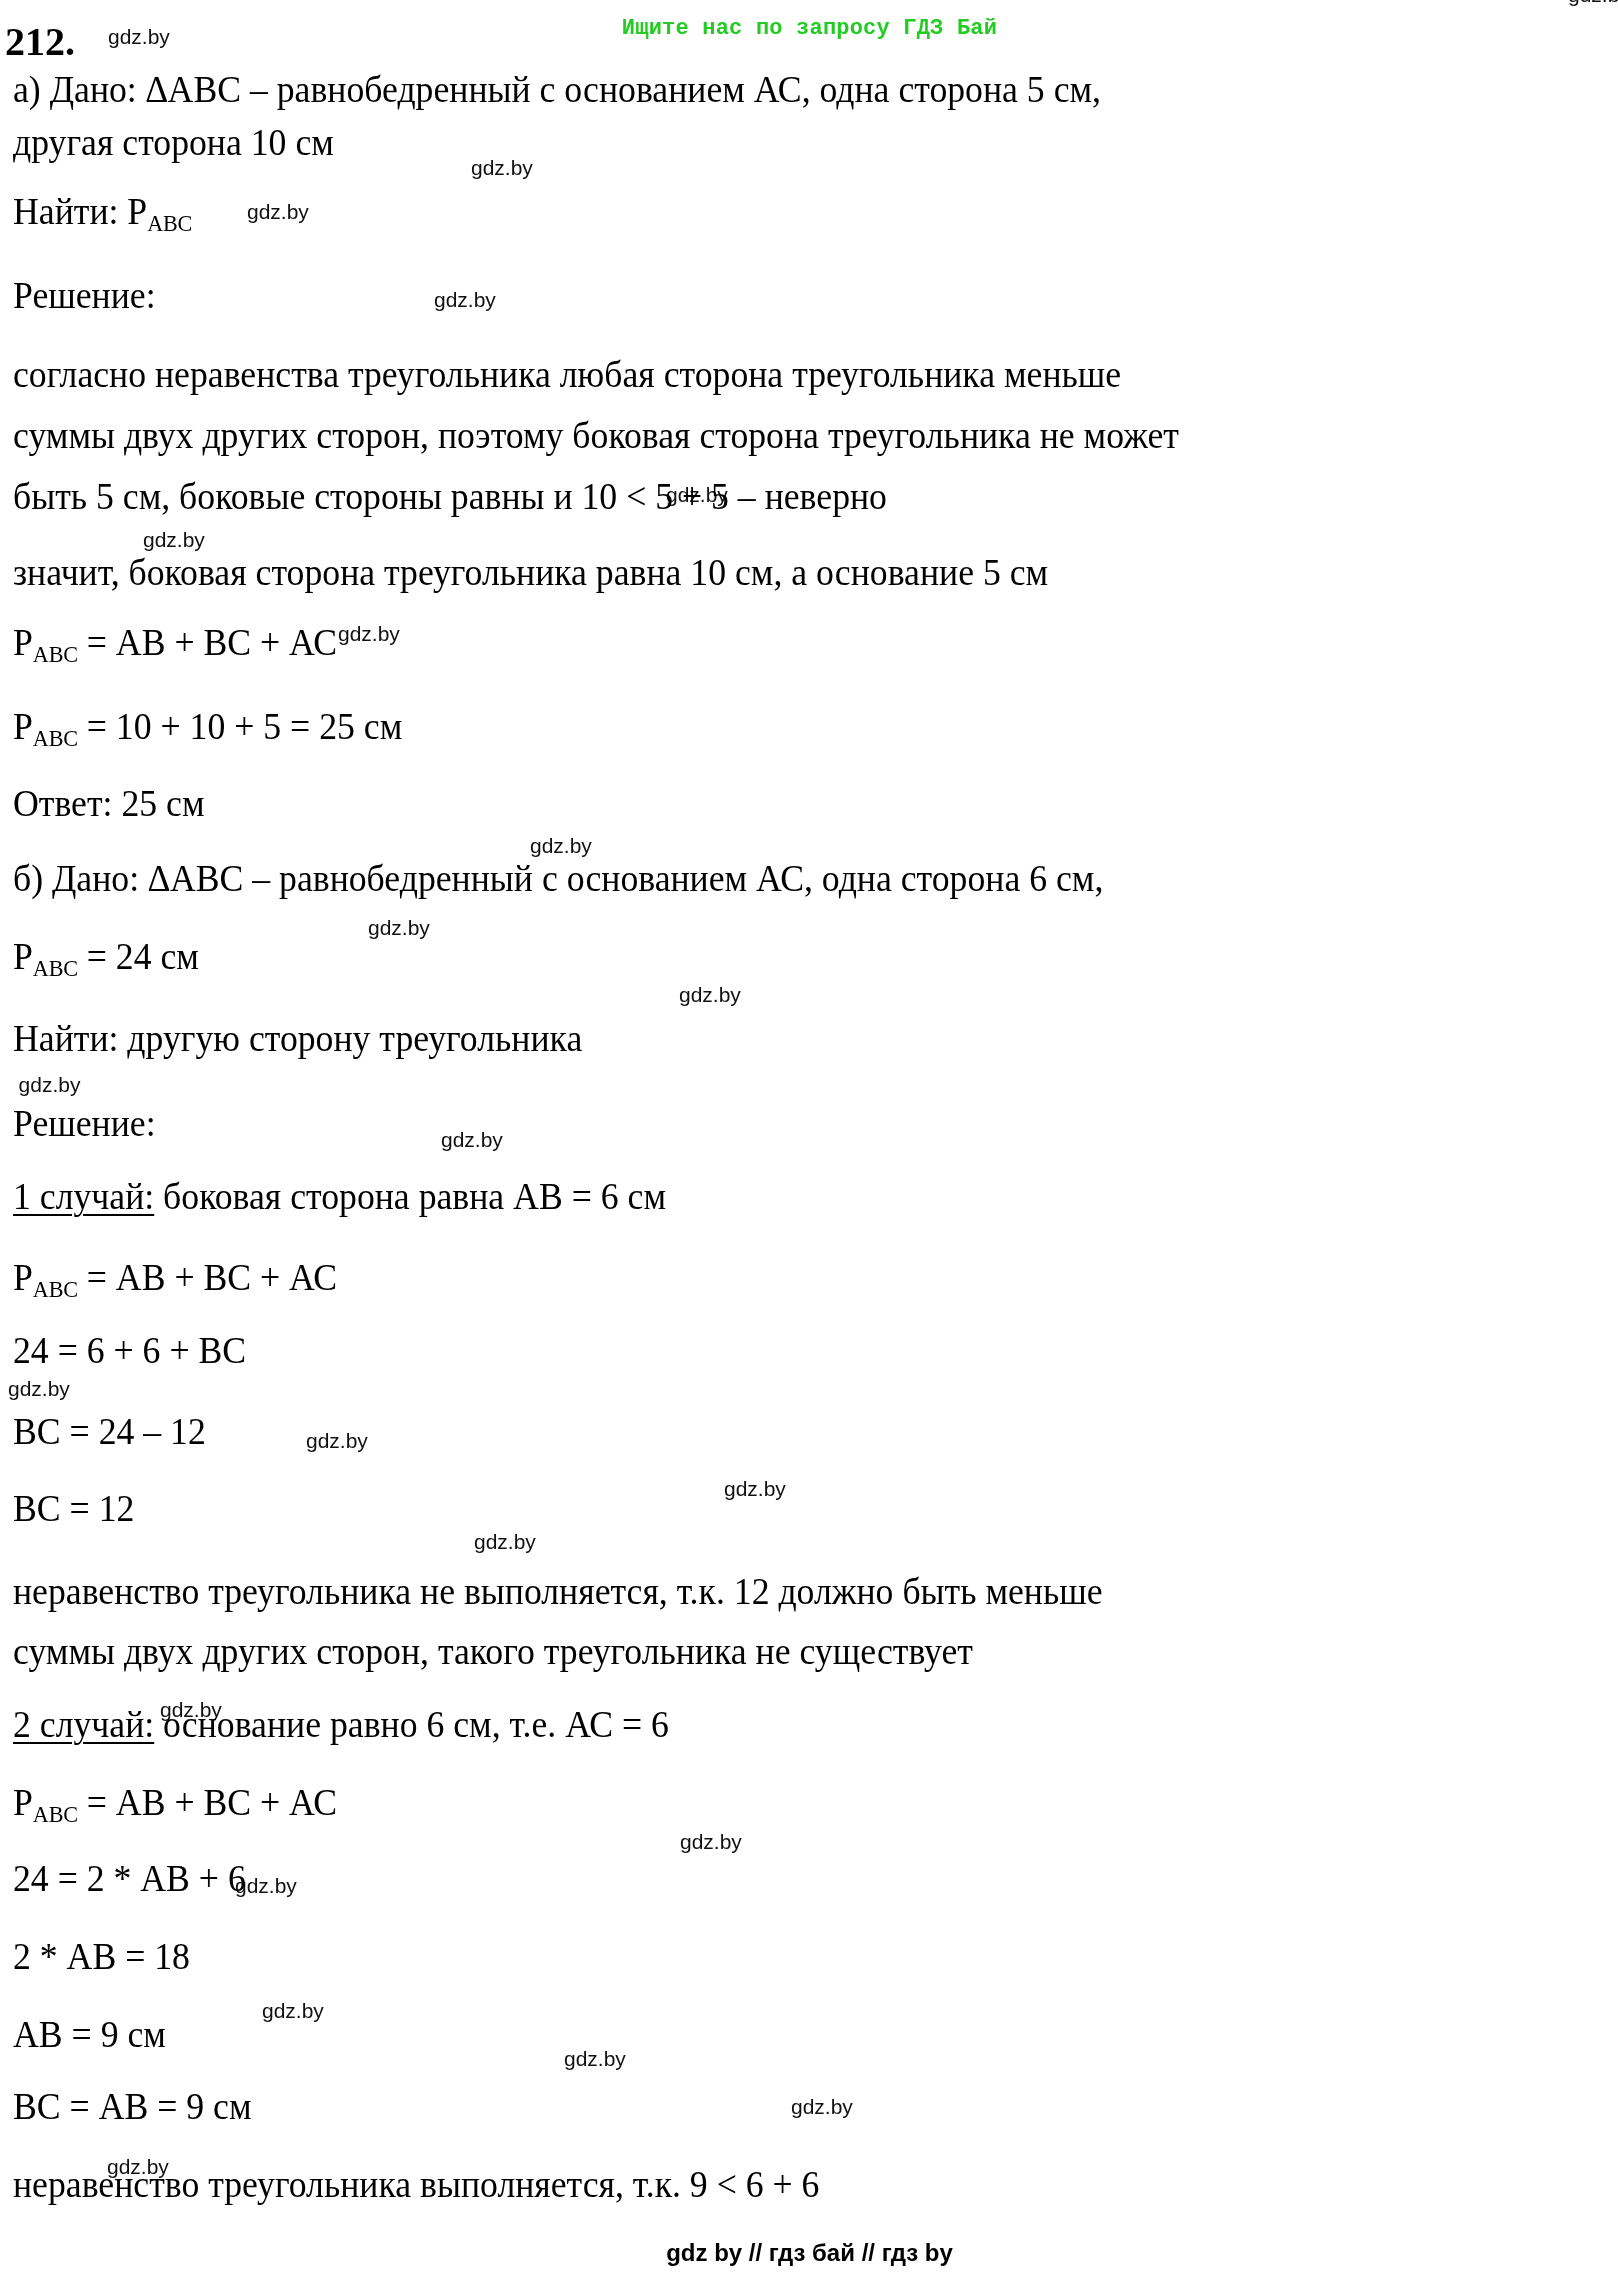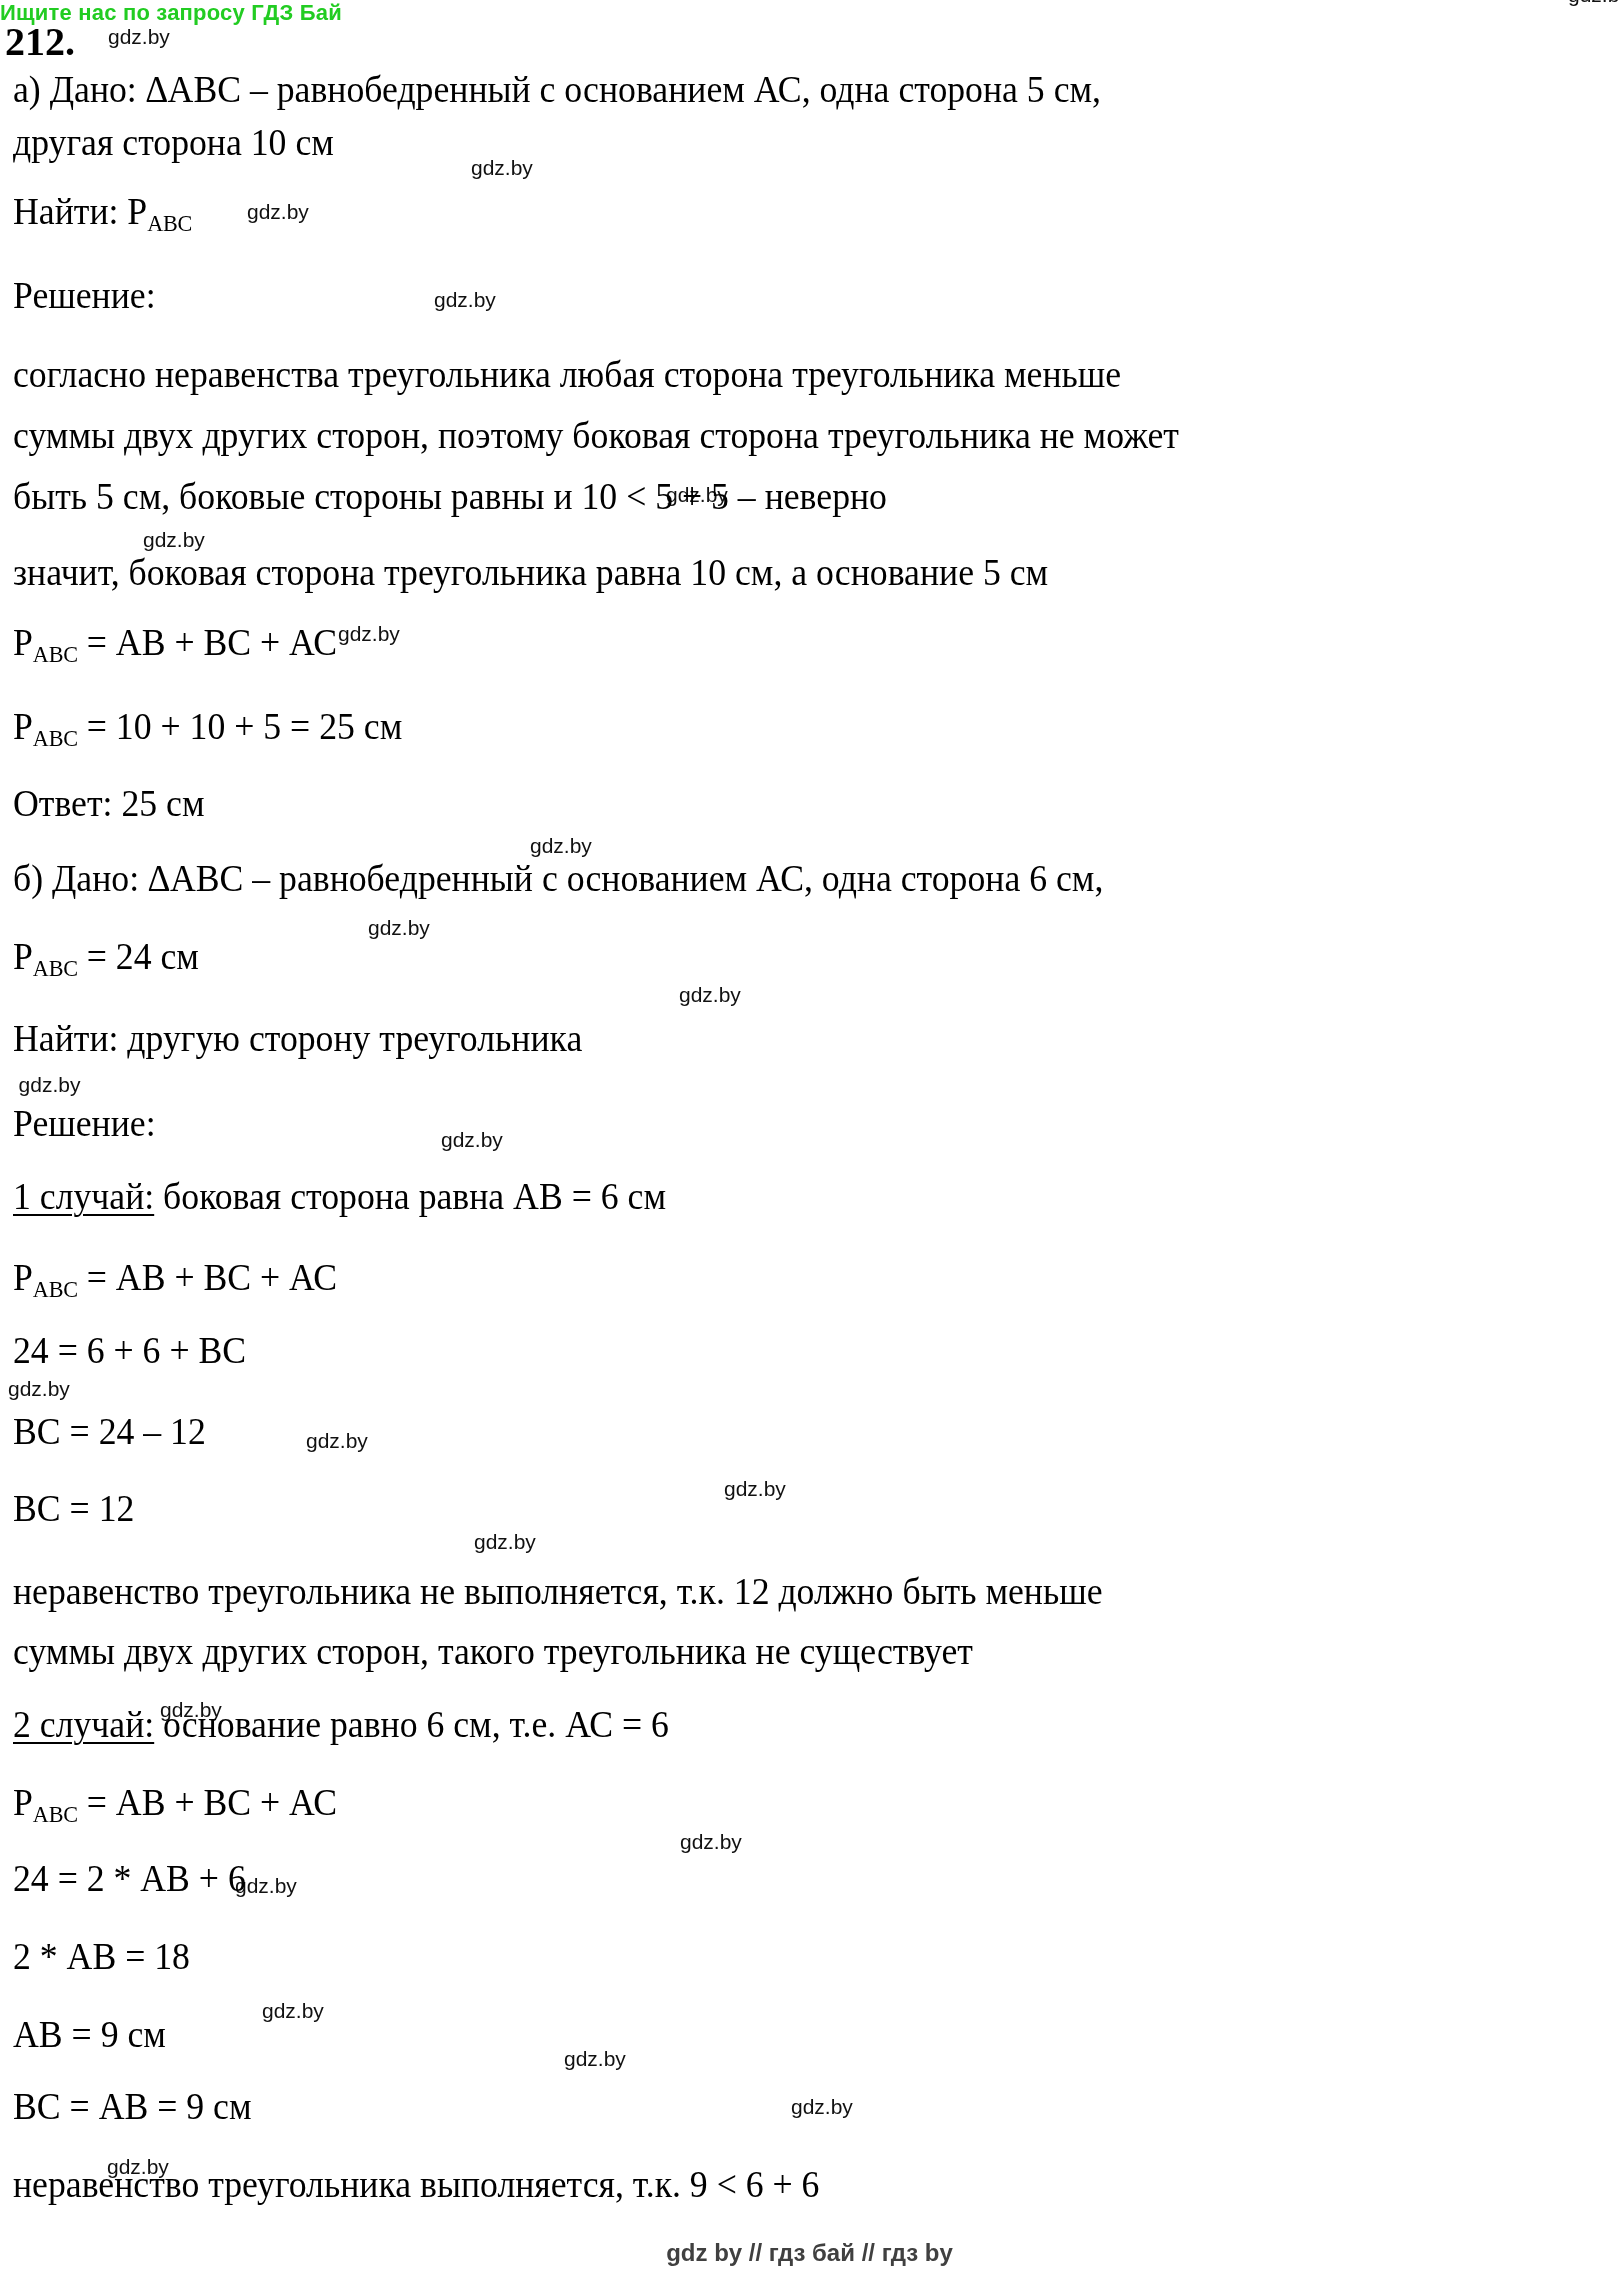--- a/index.html
+++ b/index.html
@@ -13,24 +13,25 @@
     height: 2273px;
     background: #ffffff;
     overflow: hidden;
     font-family: "Liberation Serif", "DejaVu Serif", serif;
     color: #000000;
   }
 
   
   .promo {
     position: absolute;
-    top: 0px;
+    top: 16px;
     left: 0;
     width: 100%;
-    font-family: Liberation Sans, sans-serif;
+    text-align: center;
+    font-family: Liberation Mono, monospace;
     font-size: 22px;
     font-weight: 600;
     letter-spacing: 0.2px;
     white-space: nowrap;
   }
 
   
   .footer {
     position: absolute;
     bottom: 6.5px;
@@ -140,18 +141,18 @@
       <div class="line" style="left: 13px; top: 1632px; font-size: 38px;">суммы двух других сторон, такого треугольника не существует</div>
       <div class="line" style="left: 13px; top: 1705px; font-size: 38px;"><span class="u">2 случай:</span><span> основание равно 6 см, т.е. АС = 6</span></div>
       <div class="line" style="left: 13px; top: 1783px; font-size: 38px;"><span>Р</span><span class="sub">АВС</span><span> = АВ + ВС + АС</span></div>
       <div class="line" style="left: 13px; top: 1859px; font-size: 38px;">24 = 2 * АВ + 6</div>
       <div class="line" style="left: 13px; top: 1937px; font-size: 38px;">2 * АВ = 18</div>
       <div class="line" style="left: 13px; top: 2015px; font-size: 38px;">АВ = 9 см</div>
       <div class="line" style="left: 13px; top: 2087px; font-size: 38px;">ВС = АВ = 9 см</div>
       <div class="line" style="left: 13px; top: 2165px; font-size: 38px;">неравенство треугольника выполняется, т.к. 9 &lt; 6 + 6</div>
     </div>
 
-  <div class="footer" style="color: #404040;">
+  <div class="footer" style="color: #000000;">
     <span>gdz by  //  гдз бай  //  гдз by</span>
   </div>
 
 </div>
 
 
 </body></html>

